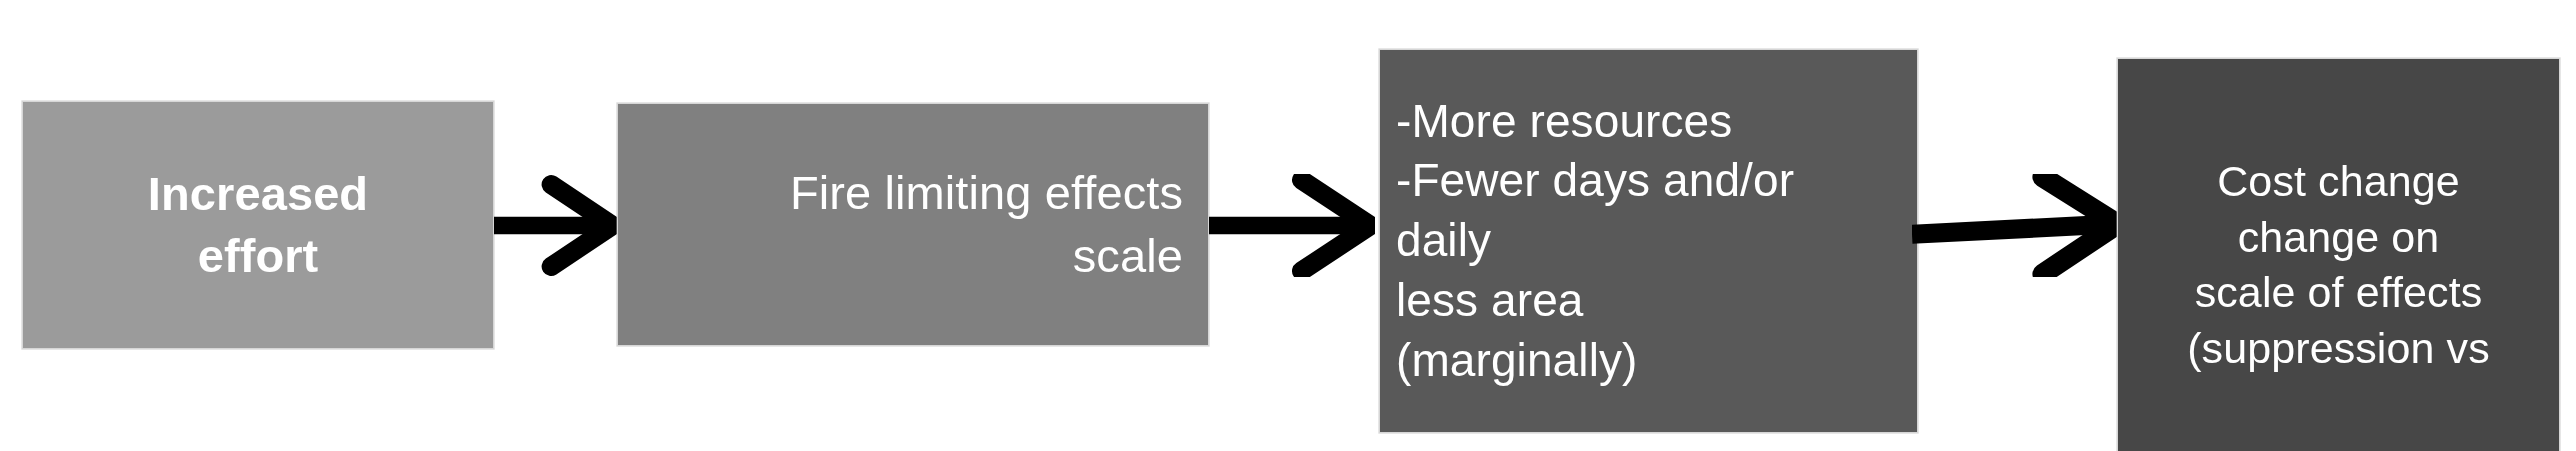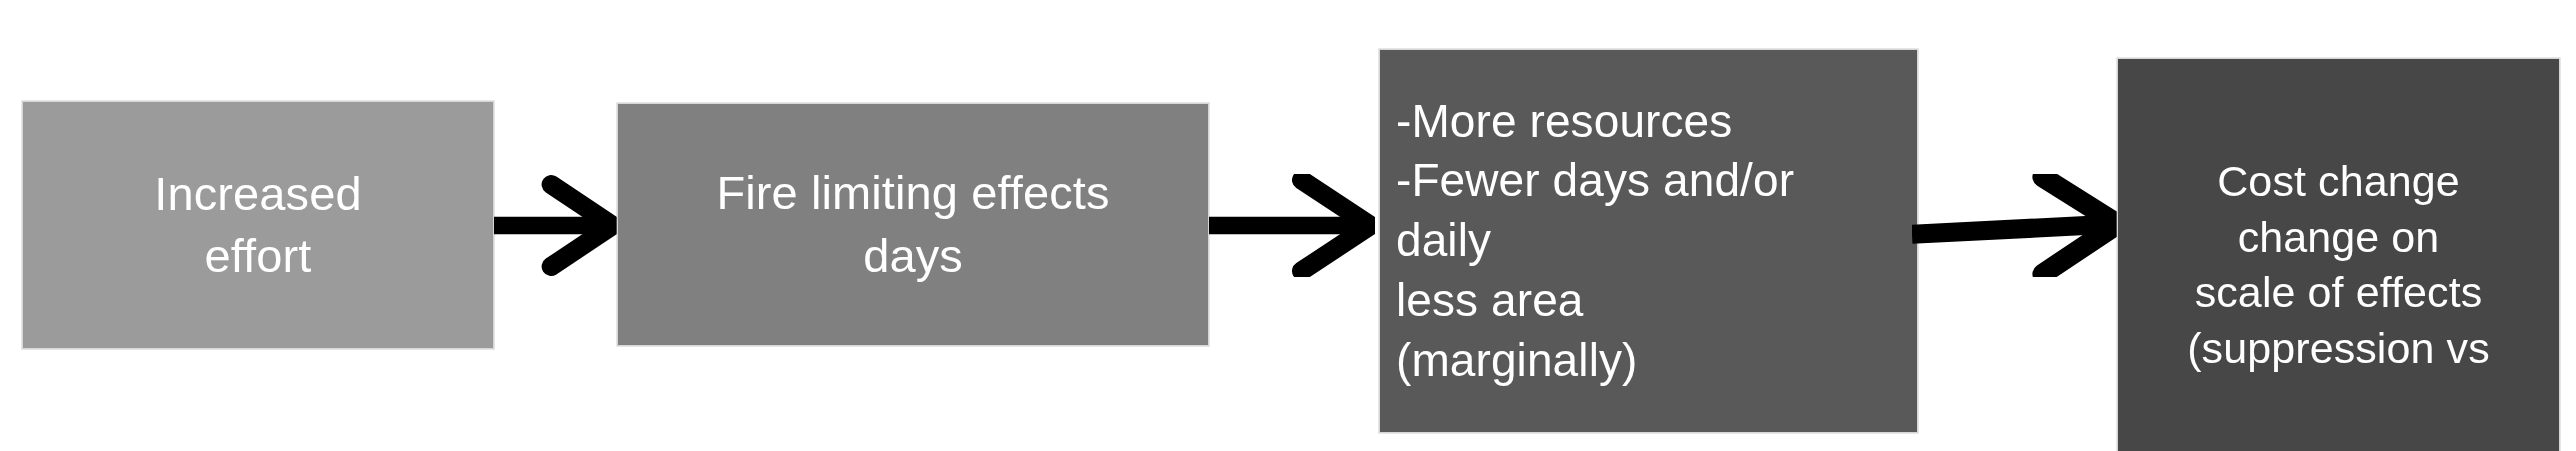--- a/index.html
+++ b/index.html
@@ -39,30 +39,31 @@
     left: 22px;
     top: 101px;
     width: 472px;
     height: 248px;
     background: #9b9b9b;
     align-items: center;
     text-align: center;
     font-size: 47px;
     line-height: 1.32;
     padding: 0 19px;
+    font-weight: bold;
   }
 
   
   #node-2 {
     left: 617px;
     top: 103px;
     width: 592px;
     height: 243px;
     background: #808080;
-    align-items: center;
+    align-items: flex-end;
     text-align: center;
     font-size: 47px;
     line-height: 1.34;
     padding: 0 25px;
   }
 
   
   #node-3 {
     left: 1373px;
     top: 49px;
@@ -111,21 +112,21 @@
 
   <div class="arrow" id="arrow-1" style="left:494px; top:174px; width:123px; height:103px;">
     <svg width="123" height="103" viewBox="0 0 168 140" aria-hidden="true">
       <line x1="0" y1="70" x2="158" y2="70" stroke="#000000" stroke-width="24" stroke-linecap="butt"></line>
       <path d="M 78 14 L 162 70 L 78 126" fill="none" stroke="#000000" stroke-width="26" stroke-linecap="round" stroke-linejoin="miter"></path>
     </svg>
   </div>
 
   <div class="node" id="node-2">
     <span class="line">Fire limiting effects</span>
-    <span class="line">days</span>
+    <span class="line">scale</span>
   </div>
 
   <div class="arrow" id="arrow-2" style="left:1209px; top:174px; width:166px; height:103px;">
     <svg width="166" height="103" viewBox="0 0 226 140" aria-hidden="true">
       <line x1="0" y1="70" x2="216" y2="70" stroke="#000000" stroke-width="24" stroke-linecap="butt"></line>
       <path d="M 126 8 L 220 70 L 126 132" fill="none" stroke="#000000" stroke-width="26" stroke-linecap="round" stroke-linejoin="miter"></path>
     </svg>
   </div>
 
   <div class="node" id="node-3">

